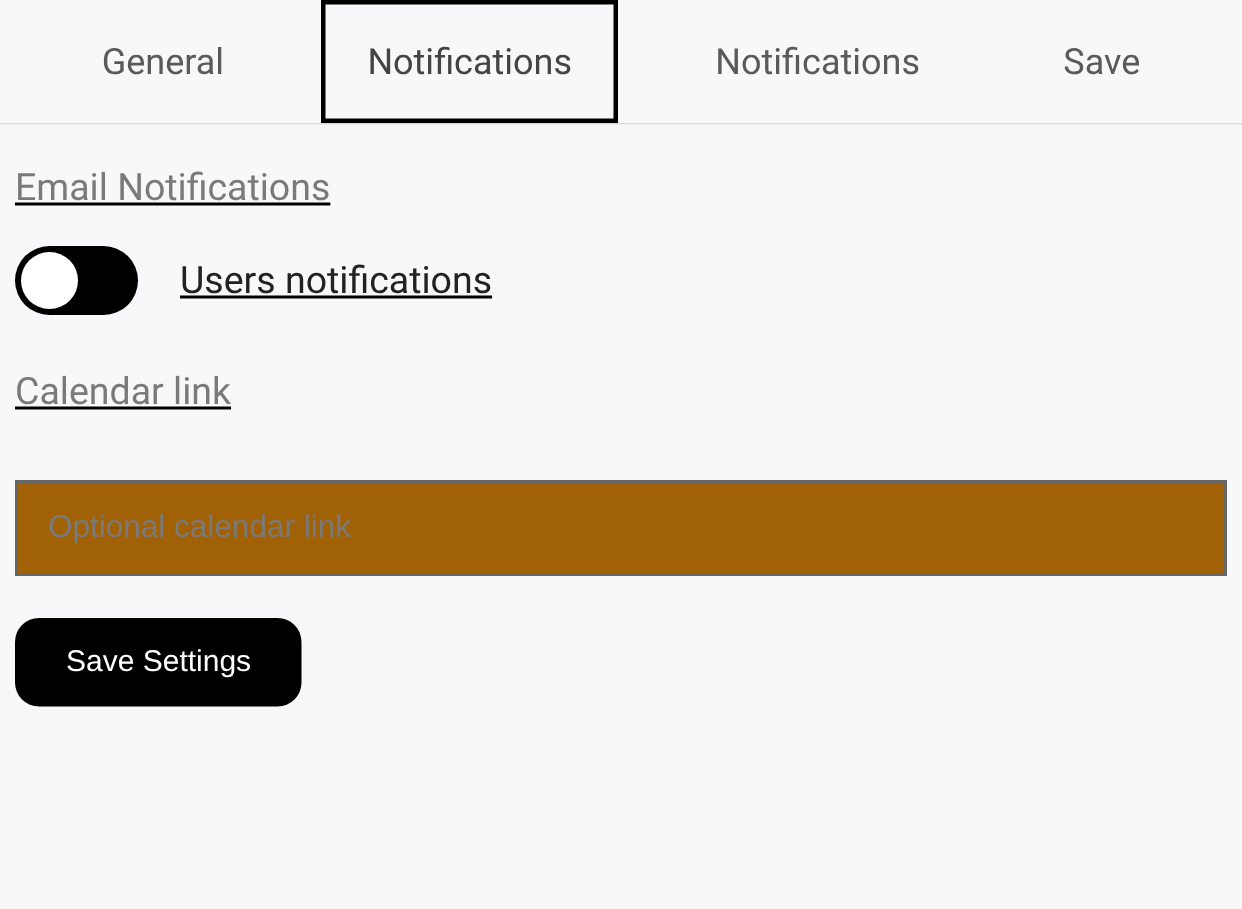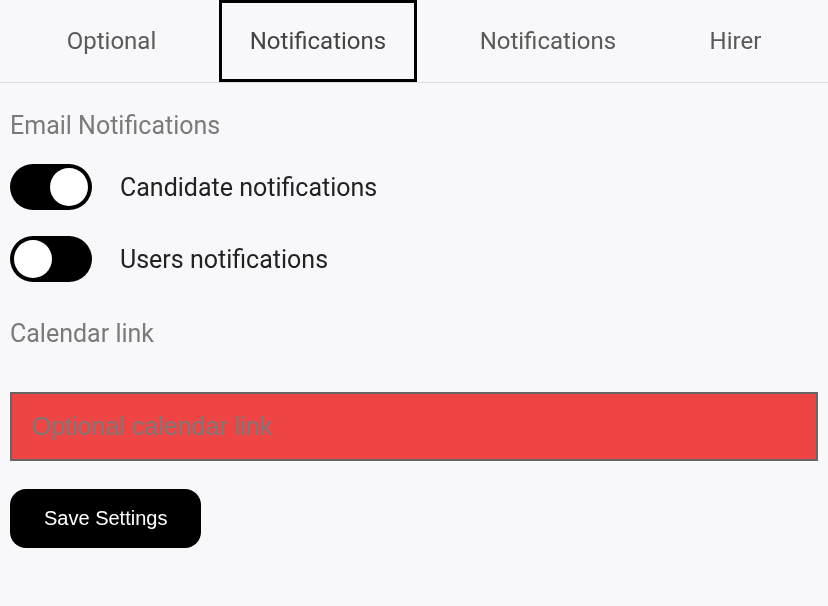--- a/index.html
+++ b/index.html
@@ -28,20 +28,21 @@
       cursor: pointer;
       border: 3px solid transparent;
     }
     .tab.active {
       border: 3px solid #000;
       color: #444;
       text-align: center;
     }
     .content {
       padding: 28px 10px 10px 10px;
+      text-decoration: underline;
     }
     .section-title {
       font-size: 25px;
       color: #7a7a7a;
       margin-bottom: 24px;
     }
     .toggle-row {
       display: flex;
       align-items: center;
       margin-bottom: 26px;
@@ -73,23 +74,23 @@
     .toggle-label {
       font-size: 25px;
       color: #222;
     }
     .calendar-section {
       margin-top: 37px;
     }
     .input-field {
       width: 100%;
       padding: 18px 20px;
-      font-size: 25px;
+      font-size: 21px;
       border: 2px solid #666;
-      background: #ef4444;
+      background: #a16207;
       color: #222;
       margin-top: 20px;
     }
     .input-field::placeholder {
       color: #7a7a7a;
     }
     .save-button {
       margin-top: 28px;
       background: #000;
       color: #fff;
@@ -97,35 +98,29 @@
       border-radius: 16px;
       padding: 18px 34px;
       font-size: 20px;
       cursor: pointer;
     }
   </style>
 </head>
 <body>
 
 <div class="tabs">
-  <div class="tab">Optional</div>
+  <div class="tab">General</div>
   <div class="tab active">Notifications</div>
   <div class="tab">Notifications</div>
-  <div class="tab">Hirer</div>
+  <div class="tab">Save</div>
 </div>
 
 <div class="content">
   <div class="section-title">Email Notifications</div>
 
-  <div class="toggle-row">
-    <div class="toggle on">
-      <div class="knob"></div>
-    </div>
-    <div class="toggle-label">Candidate notifications</div>
-  </div>
 
   <div class="toggle-row">
     <div class="toggle off">
       <div class="knob"></div>
     </div>
     <div class="toggle-label">Users notifications</div>
   </div>
 
   <div class="calendar-section">
     <div class="section-title">Calendar link</div>

